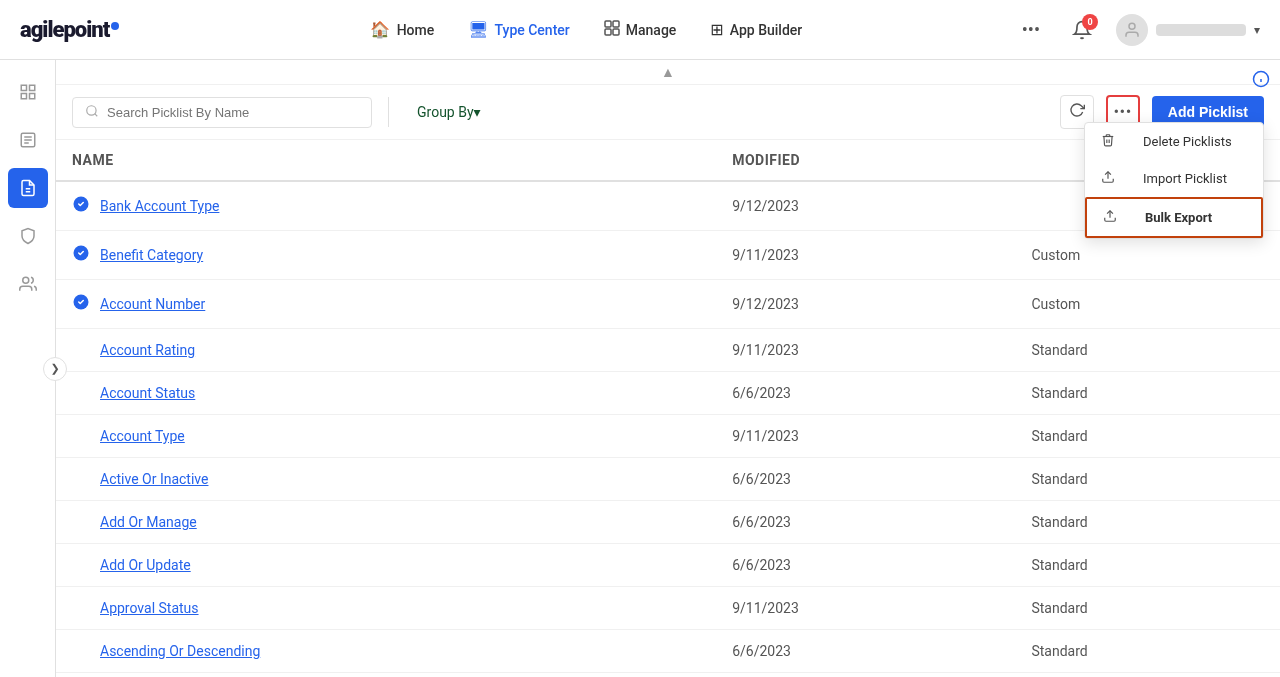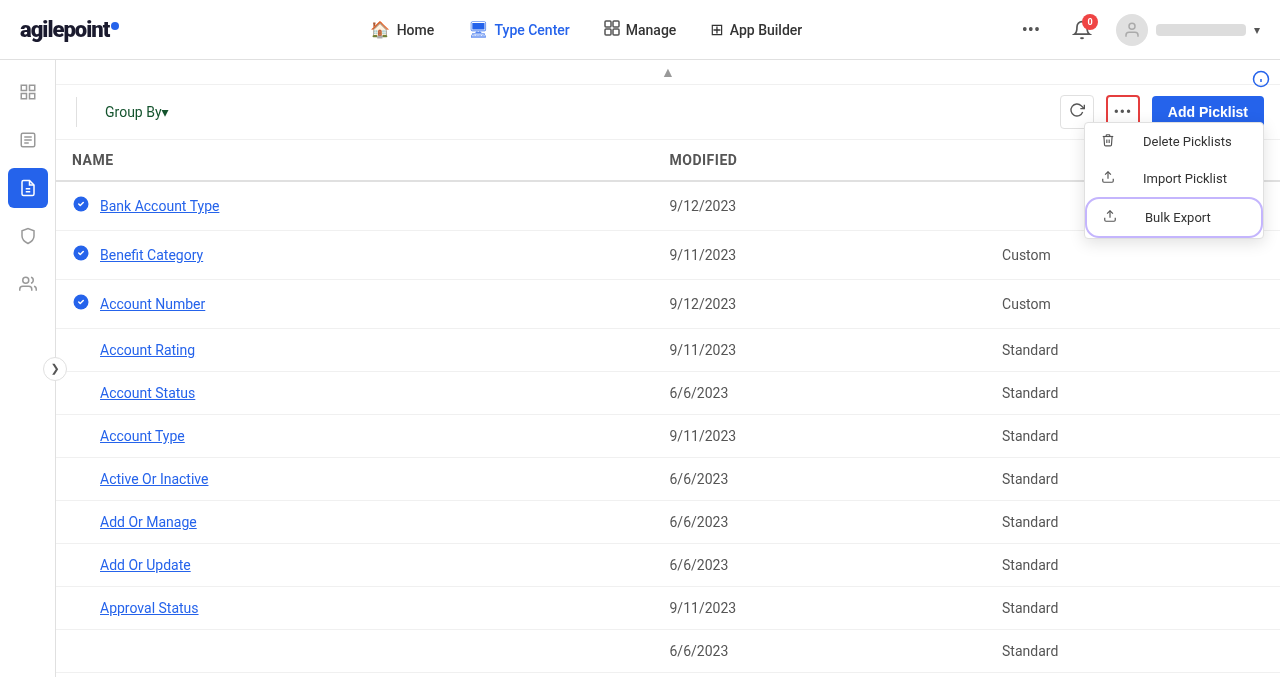--- a/index.html
+++ b/index.html
@@ -421,20 +421,29 @@
           <line x1="12" y1="16" x2="12" y2="12"></line>
           <line x1="12" y1="8" x2="12.01" y2="8"></line>
         </svg>
     </div>
 
     <div class="collapse-bar">
       <span class="collapse-btn">▲</span>
     </div>
 
     <div class="toolbar">
+      <div class="search-box">
+        <span class="search-icon">
+          <svg width="14" height="14" viewBox="0 0 24 24" fill="none" stroke="#aaa" stroke-width="2">
+              <circle cx="11" cy="11" r="8"></circle>
+              <line x1="21" y1="21" x2="16.65" y2="16.65"></line>
+            </svg>
+        </span>
+        <input type="text" placeholder="Search Picklist By Name" style="">
+      </div>
       <div class="divider-v"></div>
       <div class="group-by-btn">
         <span>Group By</span>
         <span>▾</span>
       </div>
       <div class="toolbar-spacer"></div>
       <button class="refresh-btn">
         <span>
           <svg width="16" height="16" viewBox="0 0 24 24" fill="none" stroke="#555" stroke-width="2">
               <polyline points="23 4 23 10 17 10"></polyline>
@@ -465,21 +474,21 @@
         <div class="dropdown-item">
           <span class="dropdown-icon">
             <svg width="14" height="14" viewBox="0 0 24 24" fill="none" stroke="#555" stroke-width="2">
                 <path d="M21 15v4a2 2 0 0 1-2 2H5a2 2 0 0 1-2-2v-4"></path>
                 <polyline points="17 8 12 3 7 8"></polyline>
                 <line x1="12" y1="3" x2="12" y2="15"></line>
               </svg>
           </span>
           <span>Import Picklist</span>
         </div>
-        <div class="dropdown-item highlighted" style="border:2px solid #c4b5fd;border-radius:14px;">
+        <div class="dropdown-item highlighted" style="border:2px solid #c2410c;border-radius:2px;font-weight:bold;">
           <span class="dropdown-icon">
             <svg width="14" height="14" viewBox="0 0 24 24" fill="none" stroke="#555" stroke-width="2">
                 <path d="M21 15v4a2 2 0 0 1-2 2H5a2 2 0 0 1-2-2v-4"></path>
                 <polyline points="17 8 12 3 7 8"></polyline>
                 <line x1="12" y1="3" x2="12" y2="15"></line>
               </svg>
           </span>
           <span>Bulk Export</span>
         </div>
       </div>
@@ -604,20 +613,30 @@
               <td>
                 <div class="name-cell">
       <span style="width:18px;display:inline-block;"></span>
       <span class="row-name">Approval Status</span>
     </div>
               </td>
               <td style="color: rgb(85, 85, 85);">9/11/2023</td>
               <td style="color: rgb(85, 85, 85);">Standard</td>
             </tr>
             <tr>
+              <td>
+                <div class="name-cell">
+      <span style="width:18px;display:inline-block;"></span>
+      <span class="row-name">Ascending Or Descending</span>
+    </div>
+              </td>
+              <td style="color: rgb(85, 85, 85);">6/6/2023</td>
+              <td style="color: rgb(85, 85, 85);">Standard</td>
+            </tr>
+            <tr>
               <td></td>
               <td style="color: rgb(85, 85, 85);">6/6/2023</td>
               <td style="color: rgb(85, 85, 85);">Standard</td>
             </tr>
           </tbody>
       </table>
     </div>
   </div>
 </div>
 

